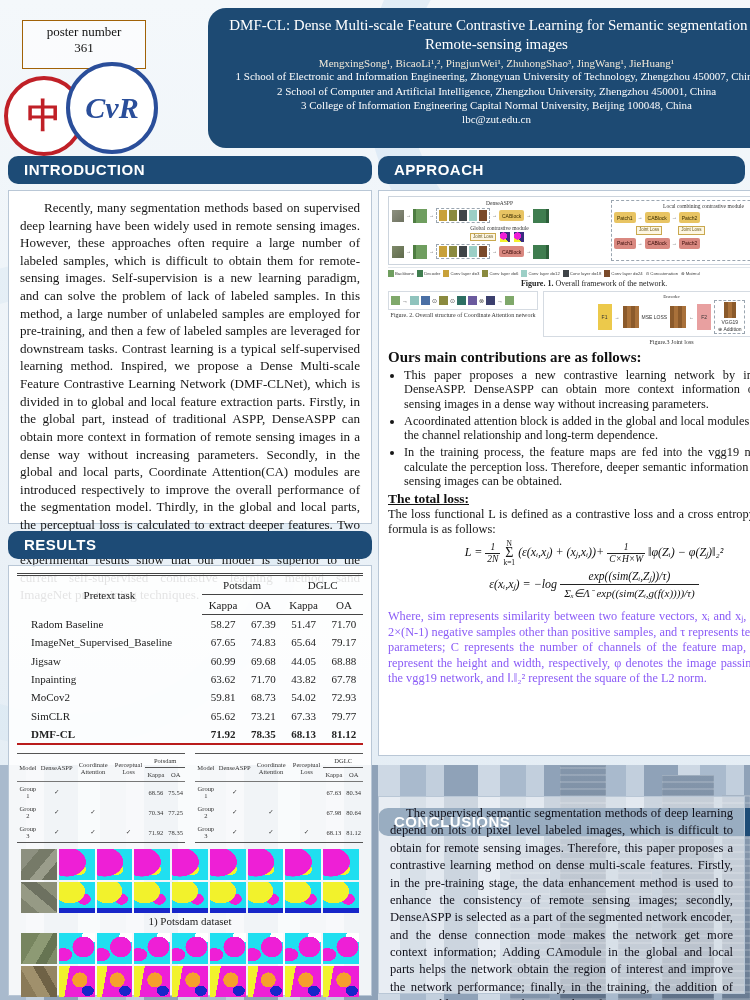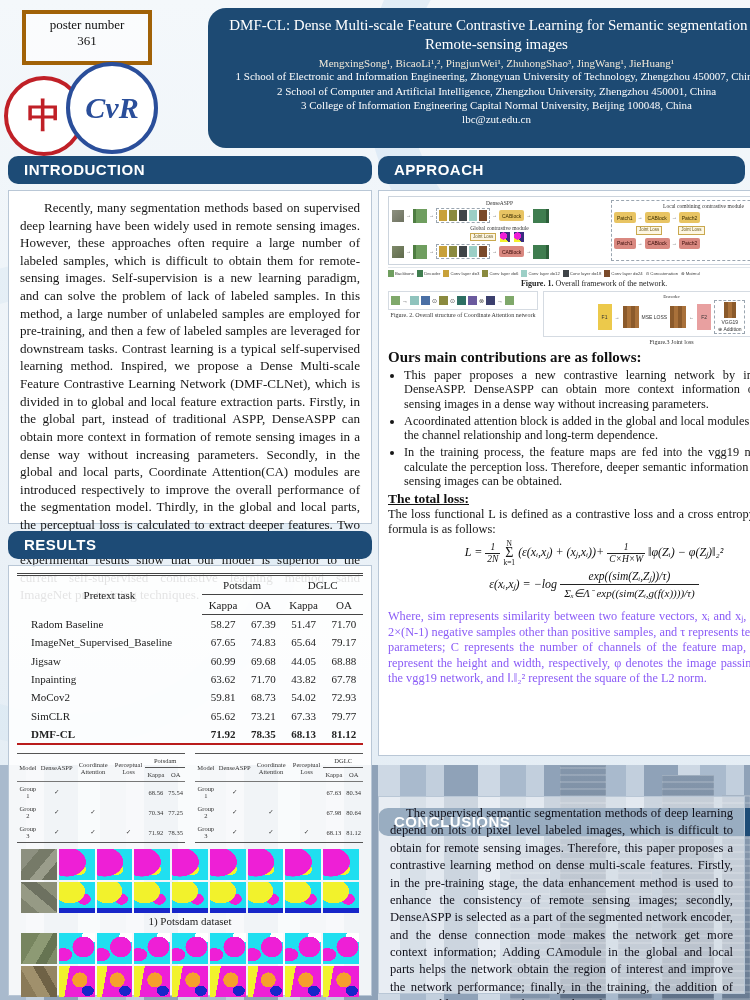--- a/index.html
+++ b/index.html
@@ -20,22 +20,22 @@
     box-shadow:inset 0 0 0 1px rgba(255,255,255,.08);}
   .b1{left:560px;width:46px;height:235px;}
   .b2{left:618px;width:34px;height:190px;background:linear-gradient(180deg,#9aabbf,#74869c);}
   .b3{left:662px;width:52px;height:225px;}
   .b4{left:722px;width:28px;height:205px;background:linear-gradient(180deg,#8d9fb4,#697b92);}
   .b5{left:510px;width:40px;height:150px;background:linear-gradient(180deg,#a4b4c7,#8193a9);}
   .b1::after,.b3::after,.b5::after,.b2::after,.b4::after{content:"";position:absolute;inset:0;
     background:repeating-linear-gradient(0deg,rgba(255,255,255,.16) 0 2px,transparent 2px 7px);}
 
   
-  .poster-num{position:absolute;left:22px;top:10px;width:122px;height:44px;
-    border:4px solid #a16207;background:rgba(255,255,255,.55);
+  .poster-num{position:absolute;left:22px;top:20px;width:122px;height:44px;
+    border:1px solid #a16207;background:rgba(255,255,255,.55);
     font:13px "Liberation Serif",serif;color:#111;text-align:center;padding-top:3px;}
   .logo{position:absolute;border-radius:50%;background:#fff;display:flex;
     align-items:center;justify-content:center;}
   .logo-zut{left:4px;top:76px;width:72px;height:72px;border:4px solid #c02027;}
   .logo-zut .glyph{color:#c02027;font:bold 34px "Liberation Serif",serif;}
   .logo-cvr{left:66px;top:62px;width:84px;height:84px;border:4px solid #2a4e9a;}
   .logo-cvr .glyph{color:#2a4e9a;font:italic bold 30px "Liberation Serif",serif;}
   .title-box{position:absolute;left:168px;top:8px;width:577px;height:140px;
     background:#1d4a73;border-radius:18px;color:#fff;text-align:center;
     padding:8px 16px;box-sizing:border-box;margin-left:40px;}

